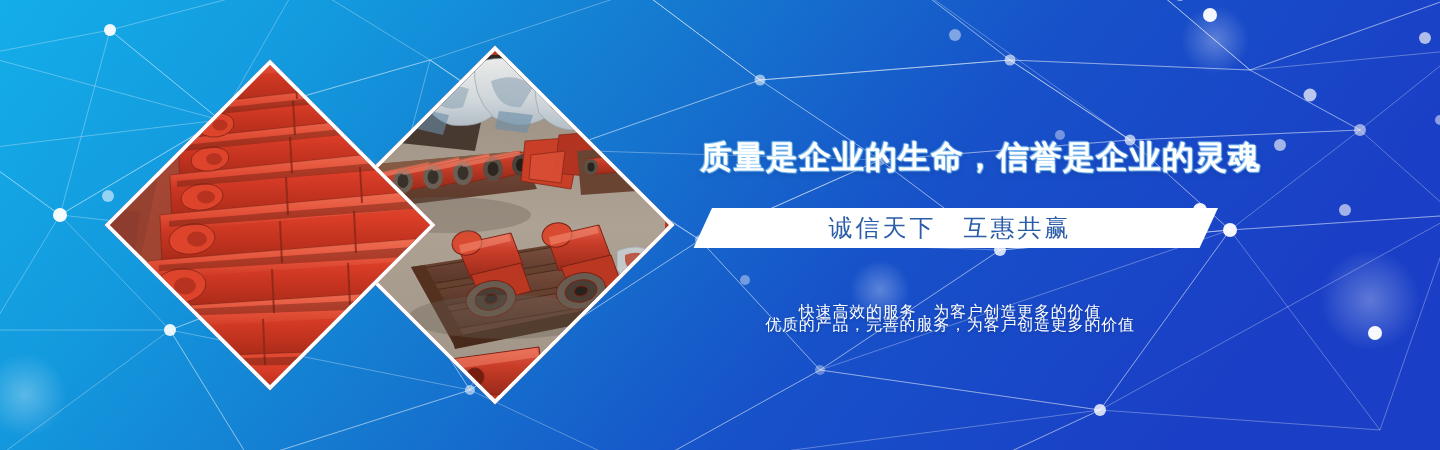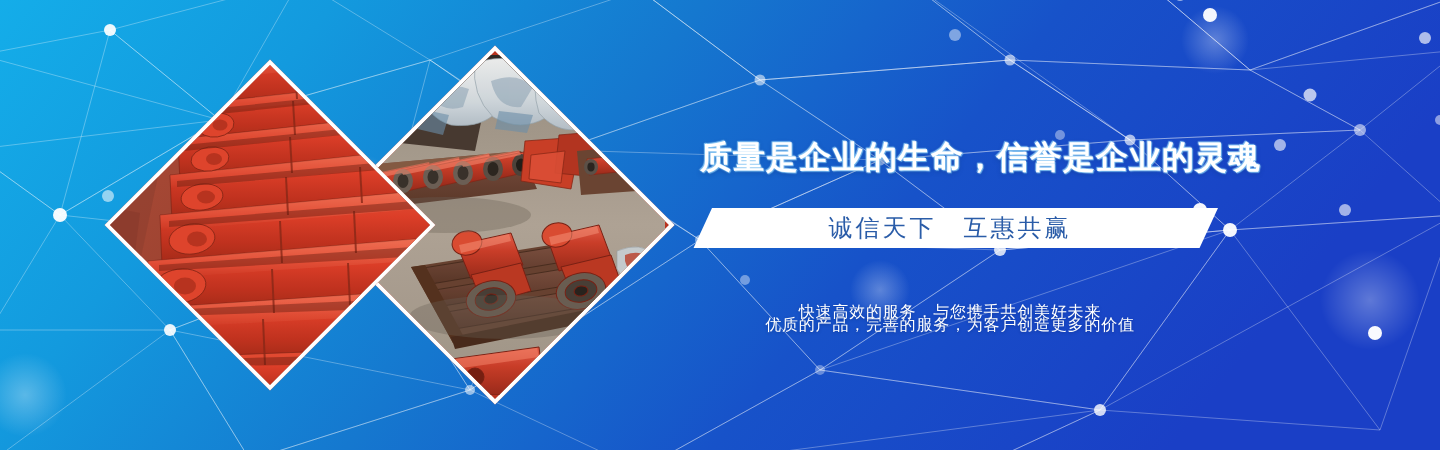--- a/index.html
+++ b/index.html
@@ -445,15 +445,15 @@
     </div>
   </div>
 
   <div id="headline">质量是企业的生命，信誉是企业的灵魂</div>
 
   <div id="slogan-bar">
     <div id="slogan-text">诚信天下　互惠共赢</div>
   </div>
 
   <div class="subline" id="subline-1">优质的产品，完善的服务，为客户创造更多的价值</div>
-  <div class="subline" id="subline-2">快速高效的服务，与您携手共创美好未来</div>
+  <div class="subline" id="subline-2">快速高效的服务，为客户创造更多的价值</div>
 
 </div>
 
 </body></html>

